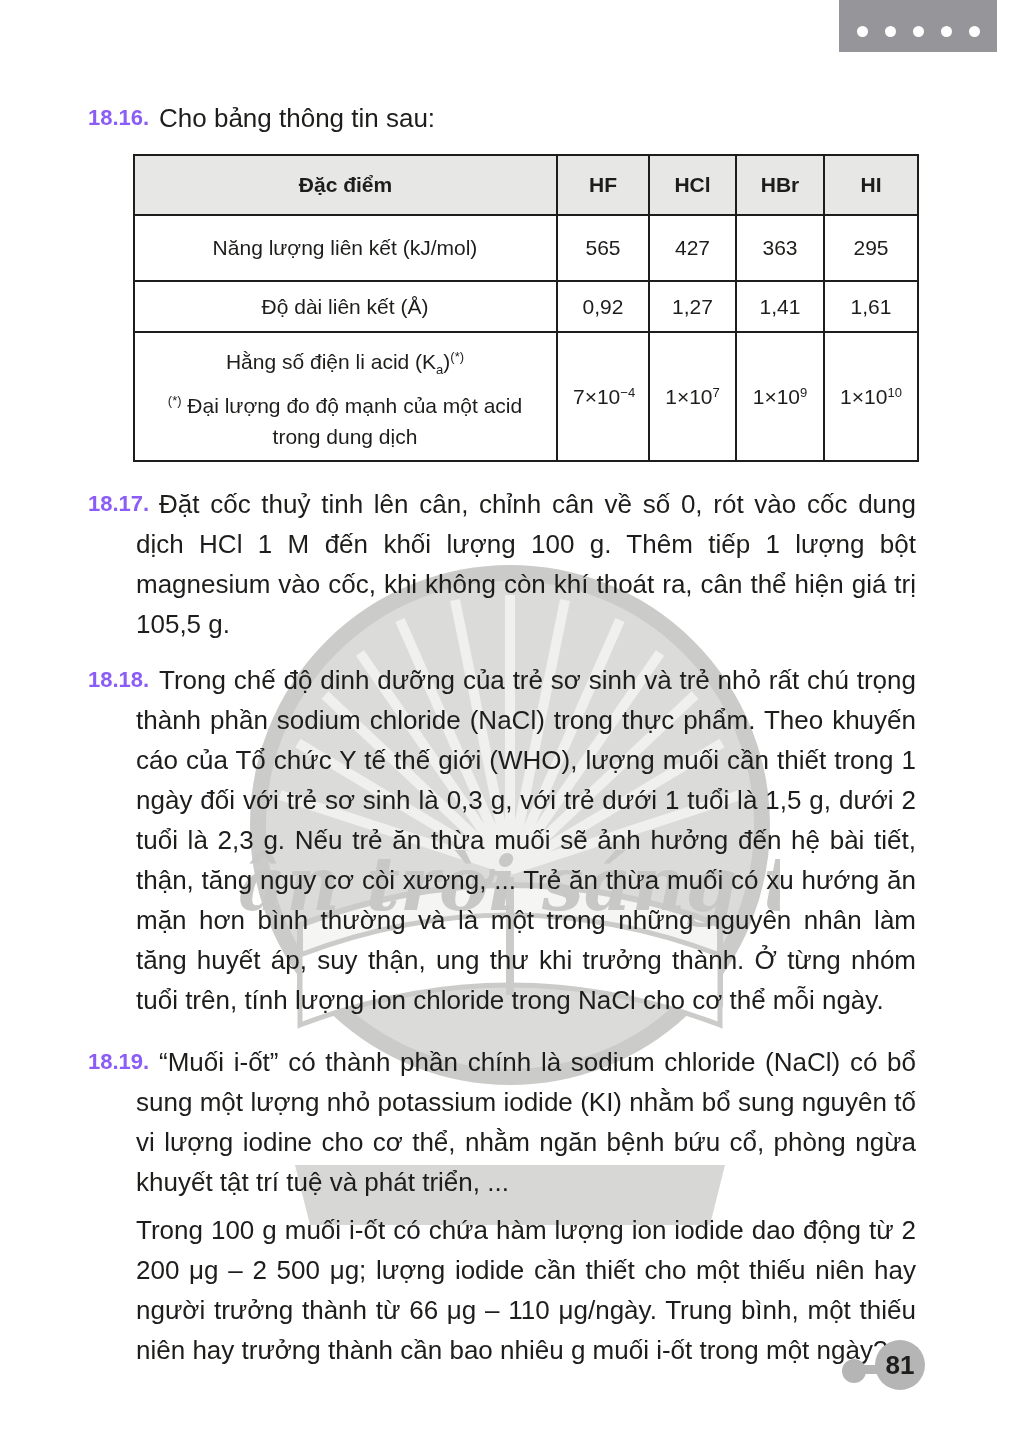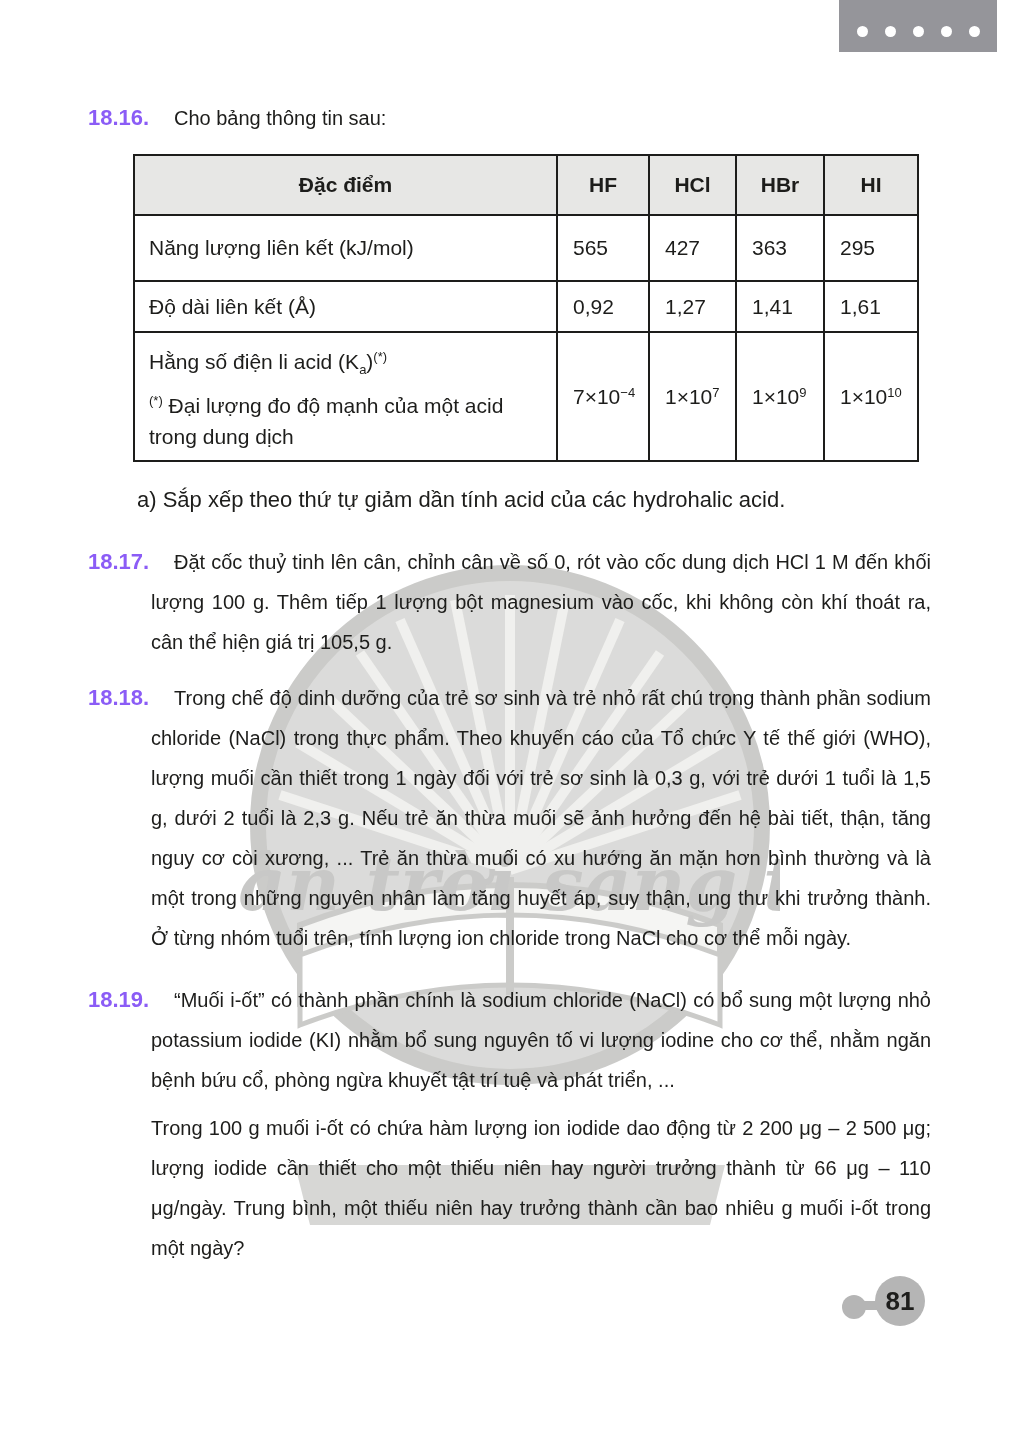--- a/index.html
+++ b/index.html
@@ -55,23 +55,23 @@
   .prob-number {
     position:absolute;
     left:0; top:0;
     width:72px;
     font-weight:bold;
     font-size:22px;
     line-height:40px;
     color:#8b5cf6;
   }
   .prob-body {
-    margin-left:63px;
+    margin-left:48px;
     width:780px;
-    font-size:20px;
+    font-size:26px;
     line-height:40px;
     text-align:justify;
     text-indent:23px;
   }
   .prob-body.noindent { text-indent:0; }
   .part-line {
     margin-left:49px;
     width:780px;
     font-size:22px;
     line-height:40px;
@@ -93,22 +93,22 @@
   table.data-table th, table.data-table td {
     border:2px solid #1d1d1b;
     padding:0 15px;
   }
   table.data-table thead th {
     background:#e7e7e5;
     height:60px;
     font-weight:bold;
     text-align:center;
   }
-  table.data-table td { }
-  table.data-table td.row-label { text-align:left; padding-left:14px;margin-left:8px; }
+  table.data-table td { text-align:center; }
+  table.data-table td.row-label { text-align:center; padding-left:14px;margin-left:8px; }
   tr.r1 td { height:66px; }
   tr.r2 td { height:51px; }
   tr.r3 td { height:96px; }
   .ka-label { line-height:31px; padding:8px 0; display:block; }
   .ka-label sub { font-size:13px; }
   .ka-label sup, .footnote sup, .exp {
     font-size:13px;
   }
   .exp { position:relative; top:-7px; }
   .footnote { display:block; line-height:31px; }
@@ -118,21 +118,21 @@
   #block-1816-parts { margin-top:18px; }
   #block-1817 { margin-top:22px; }
   #block-1817-parts { margin-top:6px; }
   #block-1818 { margin-top:16px; }
   #block-1819 { margin-top:22px; }
   #block-1819-body2 { margin-top:8px; }
 
   
   .page-badge {
     position:absolute;
-    left:840px; top:1274px;
+    left:840px; top:1338px;
     width:120px; height:60px;
     z-index:2;
     text-decoration:underline;
   }
   .page-badge .small-circle {
     position:absolute; left:2px; top:21px;
     width:24px; height:24px; border-radius:50%;
     background:#b5b5b5;
   }
   .page-badge .connector {
@@ -233,21 +233,20 @@
           </td>
           <td><span>7×10</span><span class="exp">−4</span></td>
           <td><span>1×10</span><span class="exp">7</span></td>
           <td><span>1×10</span><span class="exp">9</span></td>
           <td><span>1×10</span><span class="exp">10</span></td>
         </tr>
       </tbody>
     </table>
 
     <div id="block-1816-parts">
-      <p class="part-line">a) Sắp xếp theo thứ tự giảm dần tính acid của các hydrohalic acid.</p>
     </div>
 
     <div id="block-1817" class="problem">
       <span class="prob-number">18.17.</span>
       <p class="prob-body">Đặt cốc thuỷ tinh lên cân, chỉnh cân về số 0, rót vào cốc dung dịch HCl 1 M đến khối lượng 100 g. Thêm tiếp 1 lượng bột magnesium vào cốc, khi không còn khí thoát ra, cân thể hiện giá trị 105,5 g.</p>
     </div>
     <div id="block-1817-parts">
     </div>
 
     <div id="block-1818" class="problem">

